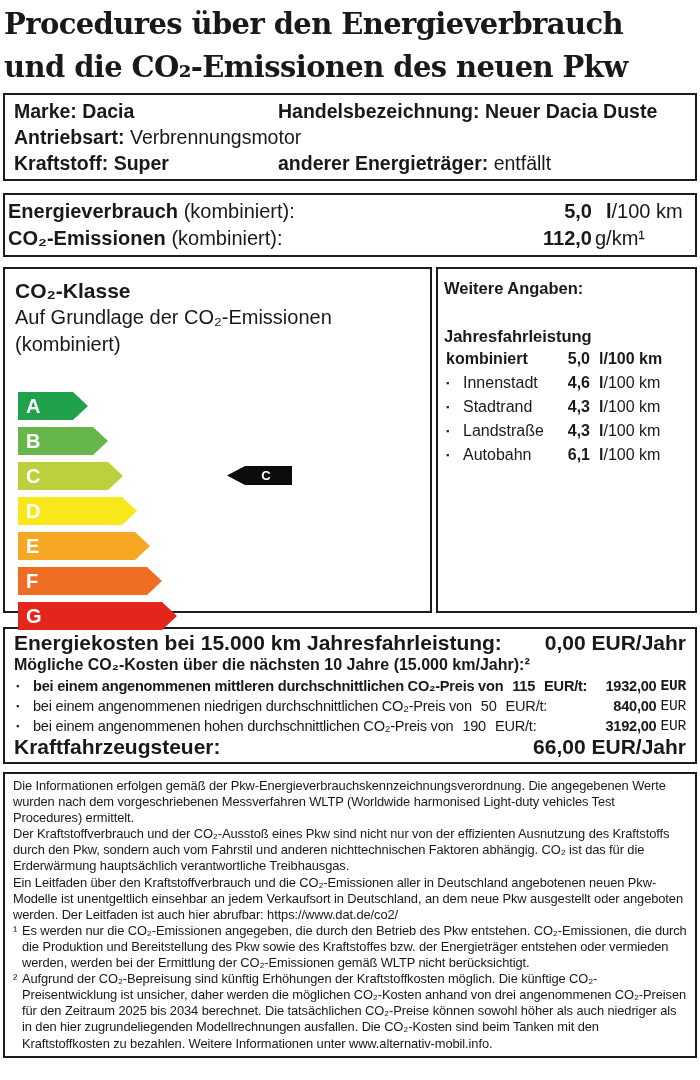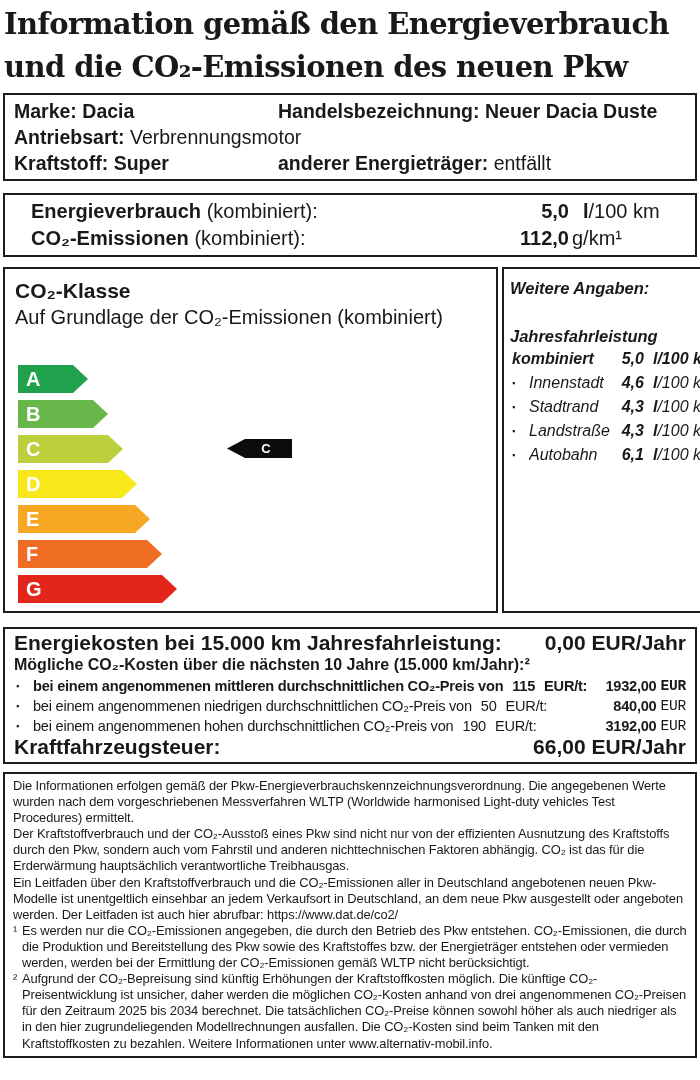--- a/index.html
+++ b/index.html
@@ -8,43 +8,43 @@
   b{font-weight:bold;}
   .title{font-family:"DejaVu Serif","Liberation Serif",serif;font-weight:bold;
          font-size:29px;line-height:43px;letter-spacing:-0.6px;padding:3px 4px 2px;}
   .box{border:2px solid #1c1c1c;margin:0 3px;background:#fff;box-sizing:border-box;}
   
   .vehicle-box{margin-top:2px;padding:3px 9px;font-size:19.5px;}
   .v-row{display:flex;line-height:26px;white-space:nowrap;gap:40px;}
   .v-col1{width:224px;flex:none;}
   .v-col2{flex:1;overflow:hidden;}
   
-  .cons-box{margin-top:12px;padding:3px 26px;font-size:20px;}
+  .cons-box{margin-top:12px;padding:3px 3px;font-size:20px;}
   .c-row{display:flex;line-height:27px;white-space:nowrap;}
   .c-label{flex:1;}
   .c-value{width:70px;text-align:right;font-weight:bold;}
   .c-unit{width:100px;box-sizing:border-box;}
   .pl18{padding-left:14px;} .pl4{padding-left:3px;}
   
   .class-section{display:flex;gap:4px;margin:10px 3px 0;height:346px;}
-  .class-box{width:495px;flex:none;border:2px solid #1c1c1c;box-sizing:border-box;
+  .class-box{width:429px;flex:none;border:2px solid #1c1c1c;box-sizing:border-box;
              padding:8px 10px;position:relative;}
   .class-title{font-size:21px;font-weight:bold;line-height:27px;}
   .class-subtitle{font-size:20px;line-height:27px;}
   .scale{position:relative;margin-top:34px;margin-left:3px;}
   .scale-row{height:28px;margin-bottom:7px;}
   .arrow{height:28px;color:#fff;font-size:20px;font-weight:bold;line-height:28px;
          padding-left:8px;box-sizing:border-box;
          clip-path:polygon(0 0,calc(100% - 15px) 0,100% 50%,calc(100% - 15px) 100%,0 100%);}
   .marker{position:absolute;left:209px;width:65px;height:19px;background:#0c0c0c;color:#fff;
           font-size:13px;font-weight:bold;line-height:19px;text-align:center;padding-left:13px;
           box-sizing:border-box;
           clip-path:polygon(0 50%,18px 0,100% 0,100% 100%,18px 100%);}
   
-  .panel{flex:1;border:2px solid #1c1c1c;box-sizing:border-box;padding:8px 5px 0 6px;font-size:16px;font-style:italic;}
+  .panel{flex:1;border:2px solid #1c1c1c;box-sizing:border-box;padding:8px 22px 0 6px;font-size:16px;}
   .panel-title{font-weight:bold;font-size:16.5px;line-height:22px;}
   .panel-sub{font-weight:bold;font-size:16.5px;line-height:22px;margin-top:26px;}
   .krow{display:flex;line-height:24px;white-space:nowrap;}
   .krow .bl{width:17px;flex:none;font-size:9px;padding-left:2px;}
   .krow .lbl{flex:1;overflow:hidden;}
   .krow .val{width:34px;flex:none;text-align:right;font-weight:bold;}
   .krow .unit{width:74px;flex:none;margin-left:9px;}
   .krow.allbold{font-weight:bold;}
   
   .costs-box{margin-top:14px;padding:3px 9px 4px;}
@@ -66,21 +66,21 @@
   .legal-box{margin-top:8px;padding:4px 8px;font-size:12.9px;line-height:16.1px;letter-spacing:-0.1px;}
   .legal-box p{margin:0;}
   .footnote{display:flex;}
   .footnote .mk{width:9px;flex:none;}
   .footnote .tx{flex:1;}
 </style>
 </head>
 <body>
 
 <div class="title">
-  <div>Information gemäß den Energieverbrauch</div>
+  <div>Procedures über den Energieverbrauch</div>
   <div>und die CO₂-Emissionen des neuen Pkw</div>
 </div>
 
 <div class="box vehicle-box">
   <div class="v-row">
     <div class="v-col1"><b>Marke:</b>&nbsp;<b>Dacia</b></div>
     <div class="v-col2"><b>Handelsbezeichnung:</b>&nbsp;<b>Neuer Dacia Duste</b></div>
   </div>
   <div class="v-row">
     <div><b>Antriebsart:</b>&nbsp;<span>Verbrennungsmotor</span></div>

